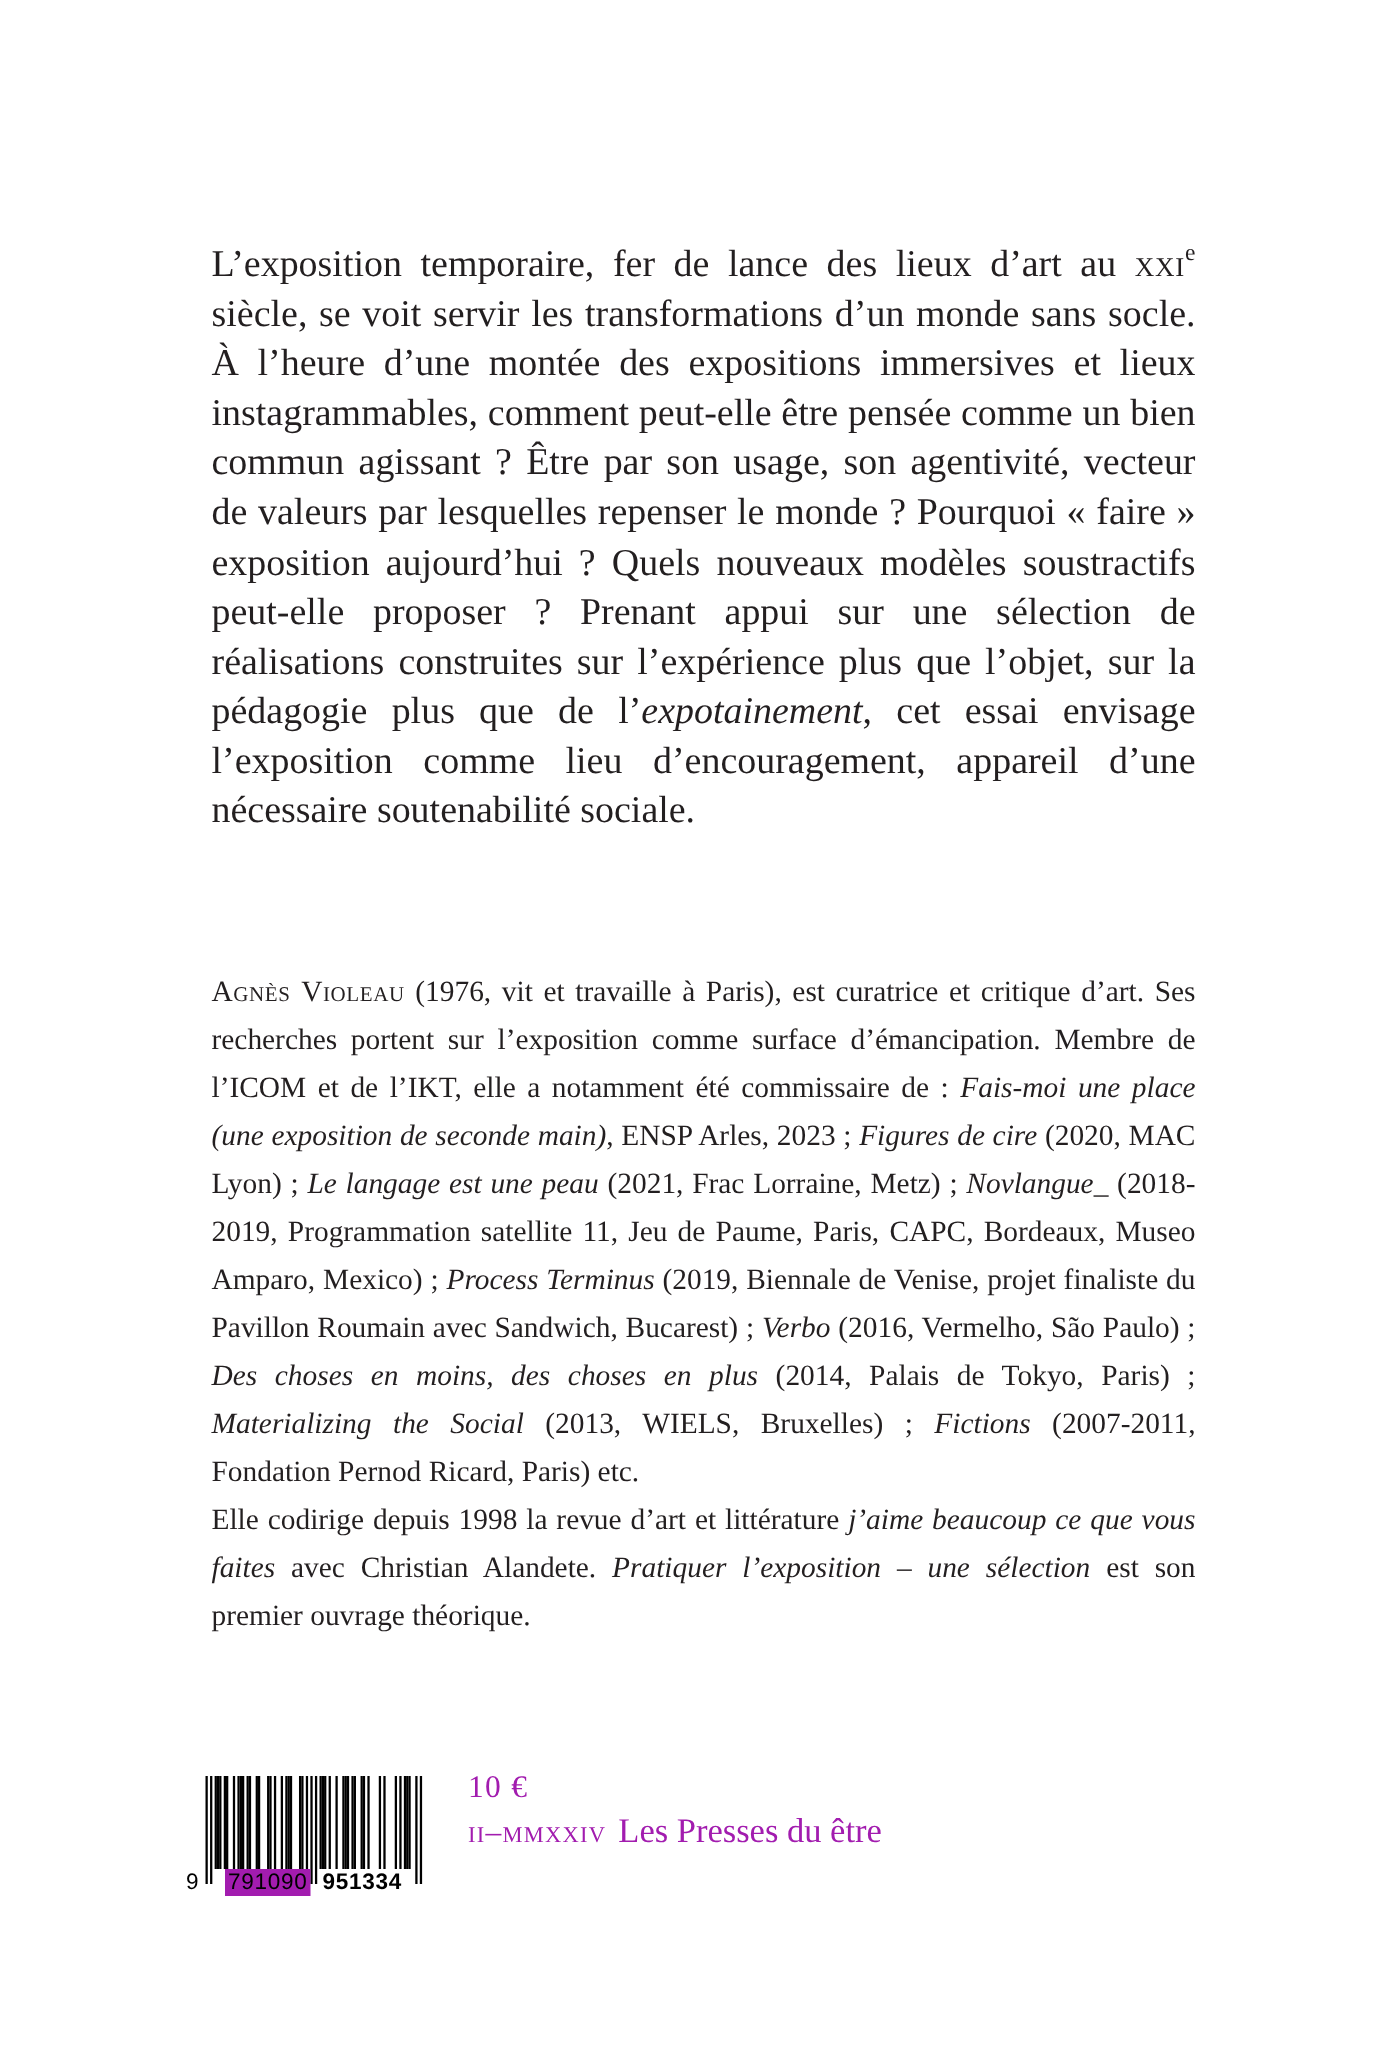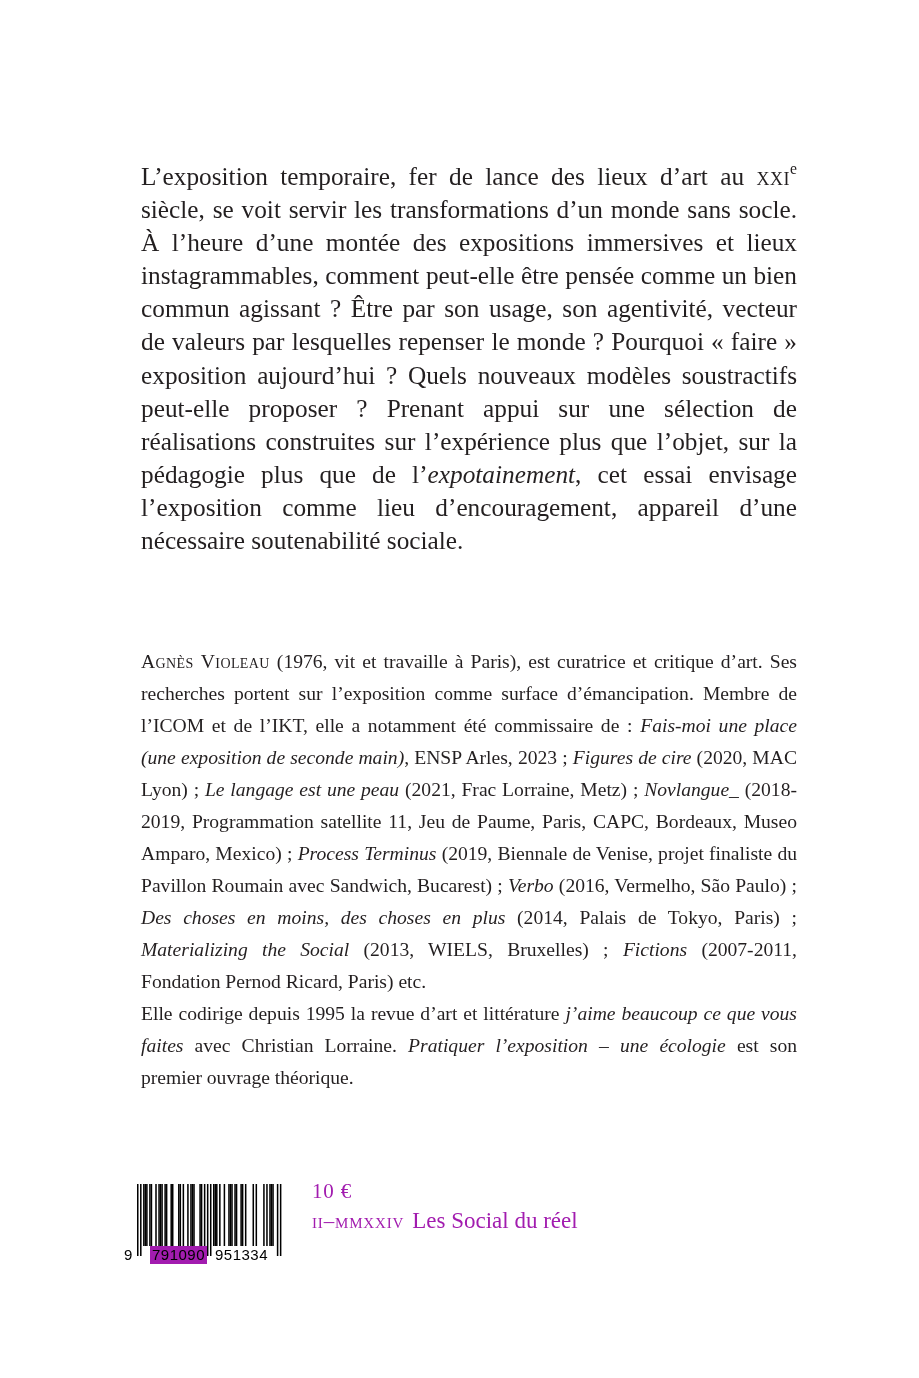--- a/index.html
+++ b/index.html
@@ -61,21 +61,21 @@
       top: 62px;
       width: 160px;
       height: 18px;
       font-family: "Liberation Sans", "DejaVu Sans", sans-serif;
       font-size: 15px;
       line-height: 18px;
       color: #000;
     }
     .bd-lead { position: absolute; left: 0; top: 0; }
     .bd-left { position: absolute; left: 26px; top: 0; background: #a21caf; padding: 0 2px; letter-spacing: 0.5px; }
-    .bd-right { position: absolute; left: 89px; top: 0; background: #fff; padding: 0 2px; letter-spacing: 0.5px; }
+    .bd-right { position: absolute; left: 89px; top: 0; background: #fff; padding: 0 2px; letter-spacing: 0.5px; font-weight: bold; }
 
     .colophon {
       position: absolute;
       left: 312px;
       top: 1176px;
       font-size: 21px;
       line-height: 30px;
       color: #a21caf;
     }
     .colophon div { white-space: nowrap; }
@@ -91,21 +91,21 @@
   </style>
 </head>
 <body>
 
 <div class="blurb">
   <p><span>L’exposition temporaire, fer de lance des lieux d’art au </span><span class="sc">xxi</span><span class="sup">e</span><span> siècle, se voit servir les transformations d’un monde sans socle. À l’heure d’une montée des expositions immersives et lieux instagrammables, comment peut-elle être pensée comme un bien commun agissant ? Être par son usage, son agentivité, vecteur de valeurs par lesquelles repenser le monde ? Pourquoi « faire » exposition aujourd’hui ? Quels nouveaux modèles soustractifs peut-elle proposer ? Prenant appui sur une sélection de réalisations construites sur l’expérience plus que l’objet, sur la pédagogie plus que de l’</span><em>expotainement</em><span>, cet essai envisage l’exposition comme lieu d’encouragement, appareil d’une nécessaire soutenabilité sociale.</span></p>
 </div>
 
 <div class="bio">
   <p id="bio-p1"><span class="sc">Agnès Violeau</span><span> (1976, vit et travaille à Paris), est curatrice et critique d’art. Ses recherches portent sur l’exposition comme surface d’émancipation. Membre de l’ICOM et de l’IKT, elle a notamment été commissaire de : </span><em>Fais-moi une place (une exposition de seconde main)</em><span>, ENSP Arles, 2023 ; </span><em>Figures de cire</em><span> (2020, MAC Lyon) ; </span><em>Le langage est une peau</em><span> (2021, Frac Lorraine, Metz) ; </span><em>Novlangue_</em><span> (2018-2019, Programmation satellite 11, Jeu de Paume, Paris, CAPC, Bordeaux, Museo Amparo, Mexico) ; </span><em>Process Terminus</em><span> (2019, Biennale de Venise, projet finaliste du Pavillon Roumain avec Sandwich, Bucarest) ; </span><em>Verbo</em><span> (2016, Vermelho, São Paulo) ; </span><em>Des choses en moins, des choses en plus</em><span> (2014, Palais de Tokyo, Paris) ; </span><em>Materializing the Social</em><span> (2013, WIELS, Bruxelles) ; </span><em>Fictions</em><span> (2007-2011, Fondation Pernod Ricard, Paris) etc.</span></p>
-  <p id="bio-p2"><span>Elle codirige depuis 1995 la revue d’art et littérature </span><em>j’aime beaucoup ce que vous faites</em><span> avec Christian Lorraine. </span><em>Pratiquer l’exposition – une écologie</em><span> est son premier ouvrage théorique.</span></p>
+  <p id="bio-p2"><span>Elle codirige depuis 1998 la revue d’art et littérature </span><em>j’aime beaucoup ce que vous faites</em><span> avec Christian Alandete. </span><em>Pratiquer l’exposition – une sélection</em><span> est son premier ouvrage théorique.</span></p>
 </div>
 
 <div class="barcode">
   <svg id="barcode-svg" width="160" height="82" viewBox="0 0 160 82">
       <rect x="13.00" y="0" width="1.52" height="72" fill="#000"></rect>
       <rect x="16.04" y="0" width="1.52" height="72" fill="#000"></rect>
       <rect x="19.08" y="0" width="1.52" height="62" fill="#000"></rect>
       <rect x="20.60" y="0" width="1.52" height="62" fill="#000"></rect>
       <rect x="22.12" y="0" width="1.52" height="62" fill="#000"></rect>
       <rect x="25.16" y="0" width="1.52" height="62" fill="#000"></rect>
@@ -155,14 +155,14 @@
     </svg>
   <div class="barcode-digits">
     <span class="bd-lead">9</span>
     <span class="bd-left">791090</span>
     <span class="bd-right">951334</span>
   </div>
 </div>
 
 <div class="colophon">
   <div><span class="sc-small">10 €</span></div>
-  <div><span class="sc-small">II–MMXXIV</span><span class="publisher">Les Social du réel</span></div>
+  <div><span class="sc-small">II–MMXXIV</span><span class="publisher">Les Presses du être</span></div>
 </div>
 
 </body></html>

